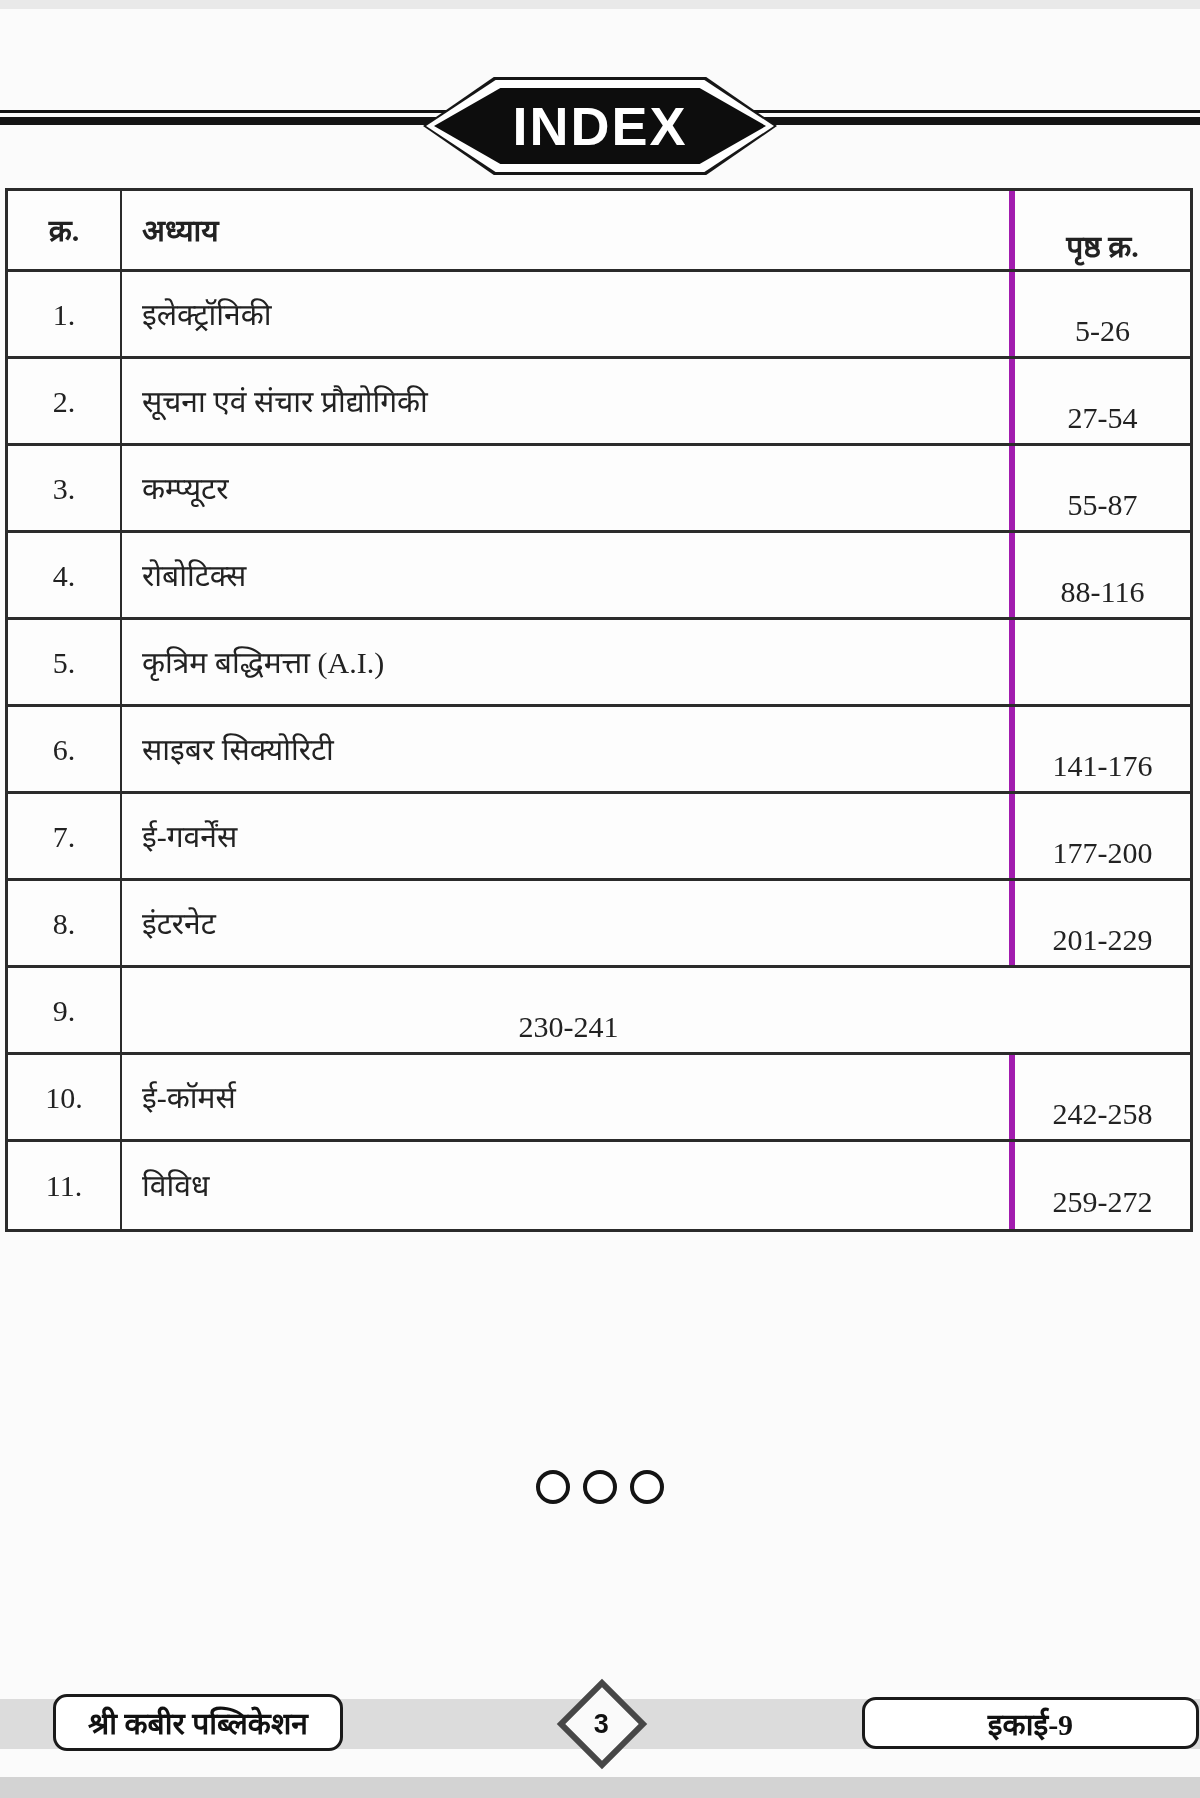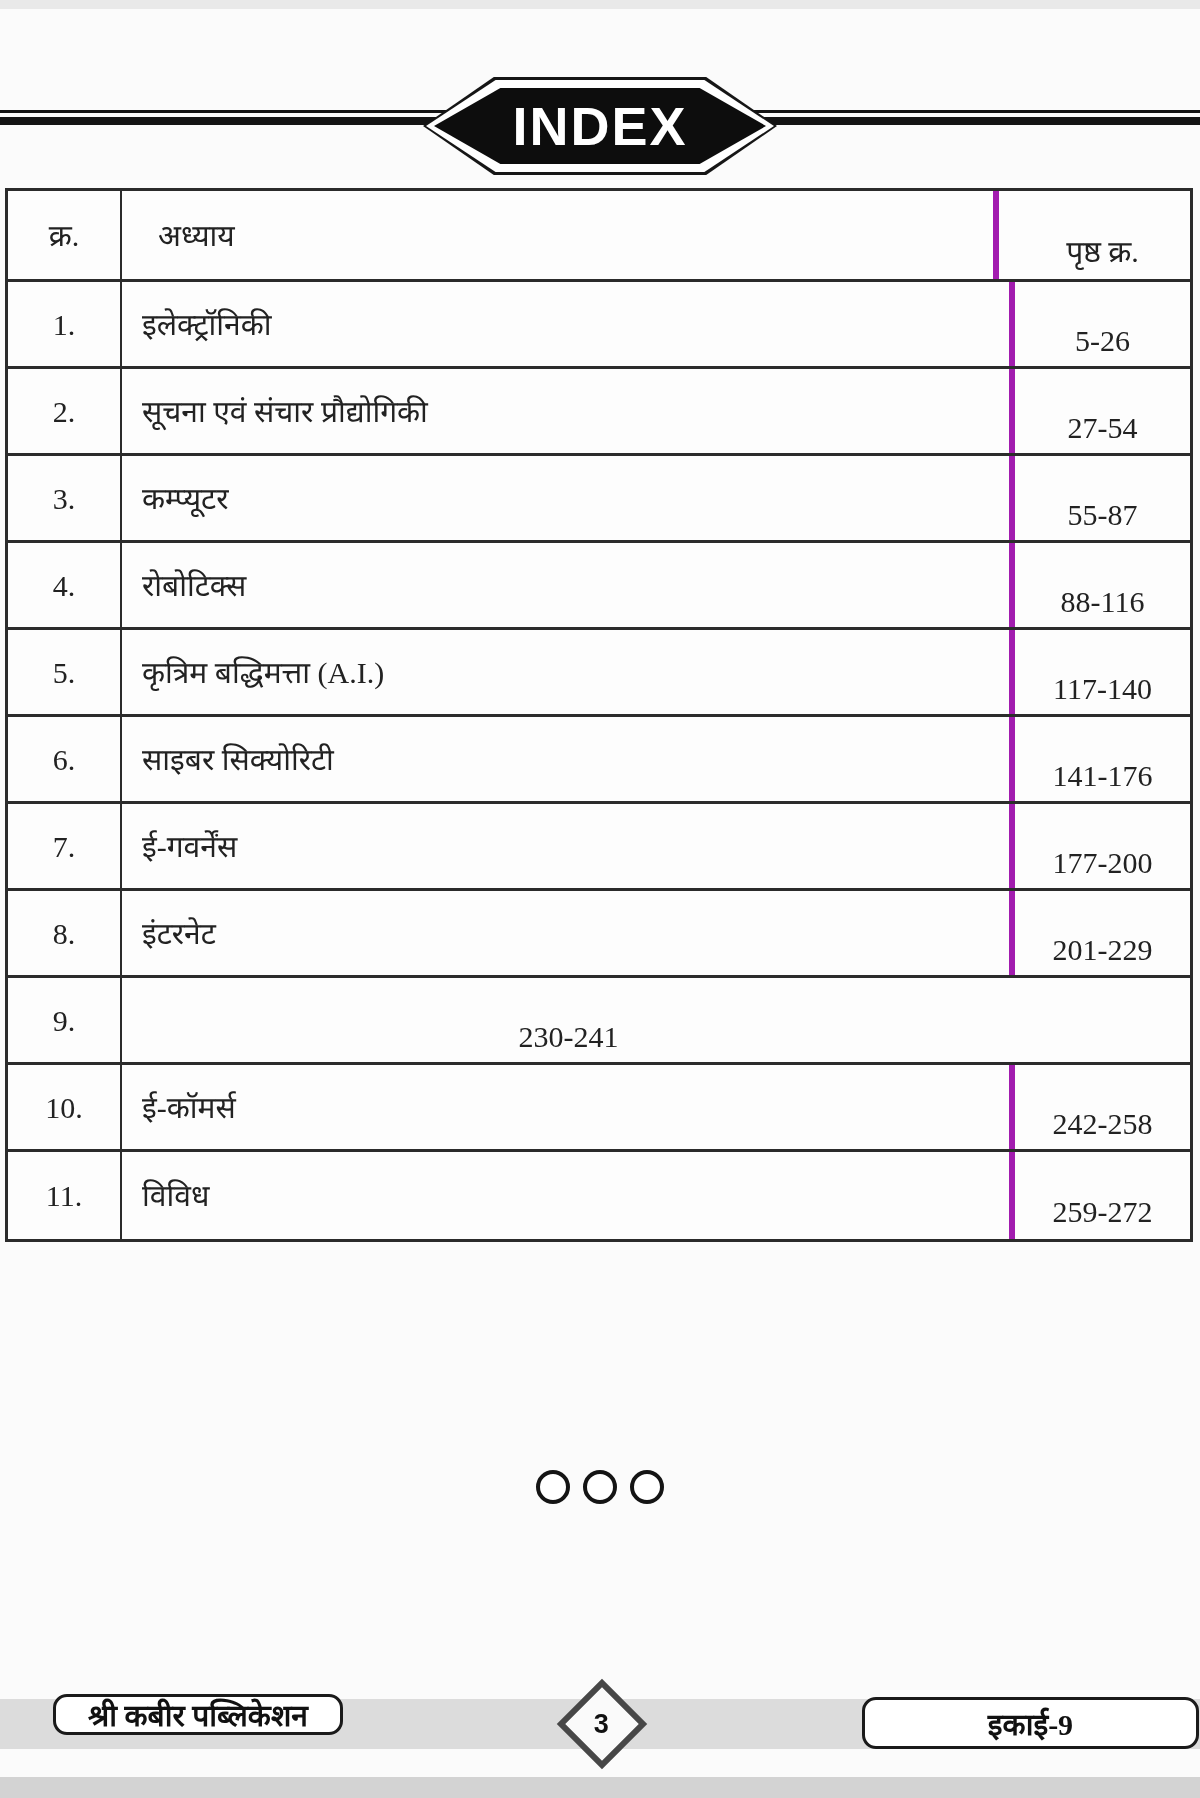--- a/index.html
+++ b/index.html
@@ -32,21 +32,21 @@
 
   
   .index-table{
     position:absolute;left:5px;top:188px;width:1188px;
     border:3px solid #2b2b2b;box-sizing:border-box;background:#fdfdfd;
   }
   .trow{
     display:grid;grid-template-columns:114px 1fr 175px;
     border-bottom:3px solid #2b2b2b;box-sizing:border-box;height:87px;
   }
-  .trow.thead{height:91px;font-weight:normal;gap:16px;}
+  .trow.thead{height:81px;font-weight:bold;}
   .trow:last-child{border-bottom:none;}
   .cell{
     display:flex;align-items:center;box-sizing:border-box;
     font-size:30px;line-height:1.1;white-space:nowrap;overflow:hidden;
   }
   .c-serial{justify-content:center;border-right:2px solid #2b2b2b;}
   .c-chapter{justify-content:flex-start;padding-left:20px;border-right:6px solid #a21caf;}
   .c-pages{justify-content:center;margin-top:32px;}
 
   
@@ -57,21 +57,21 @@
   }
 
   
   .footer-band{position:absolute;left:0;top:1699px;width:1200px;height:50px;background:#dcdcdc;}
   .footer-box{
     position:absolute;box-sizing:border-box;background:#ffffff;
     border:3px solid #1a1a1a;border-radius:14px;
     display:flex;align-items:center;justify-content:center;
     font-size:30px;font-weight:bold;color:#111;
   }
-  #publisher-box{left:53px;top:1694px;width:290px;height:41px;}
+  #publisher-box{left:53px;top:1694px;width:290px;height:57px;}
   #unit-box{left:862px;top:1697px;width:337px;height:52px;}
   .page-diamond{
     position:absolute;left:570px;top:1692px;width:64px;height:64px;
     background:#fafafa;border:6px solid #474747;box-sizing:border-box;
     transform:rotate(45deg);z-index:2;
     display:flex;align-items:center;justify-content:center;
   }
   .page-diamond-num{
     transform:rotate(-45deg);font-size:27px;font-weight:bold;color:#111;
     font-family:"Liberation Sans", sans-serif;
@@ -115,21 +115,20 @@
       <div class="cell c-pages">55-87</div>
     </div>
     <div class="trow">
       <div class="cell c-serial">4.</div>
       <div class="cell c-chapter">रोबोटिक्स</div>
       <div class="cell c-pages">88-116</div>
     </div>
     <div class="trow">
       <div class="cell c-serial">5.</div>
       <div class="cell c-chapter">कृत्रिम बद्धिमत्ता (A.I.)</div>
-      <div class="cell c-pages">117-140</div>
     </div>
     <div class="trow">
       <div class="cell c-serial">6.</div>
       <div class="cell c-chapter">साइबर सिक्योरिटी</div>
       <div class="cell c-pages">141-176</div>
     </div>
     <div class="trow">
       <div class="cell c-serial">7.</div>
       <div class="cell c-chapter">ई-गवर्नेंस</div>
       <div class="cell c-pages">177-200</div>

